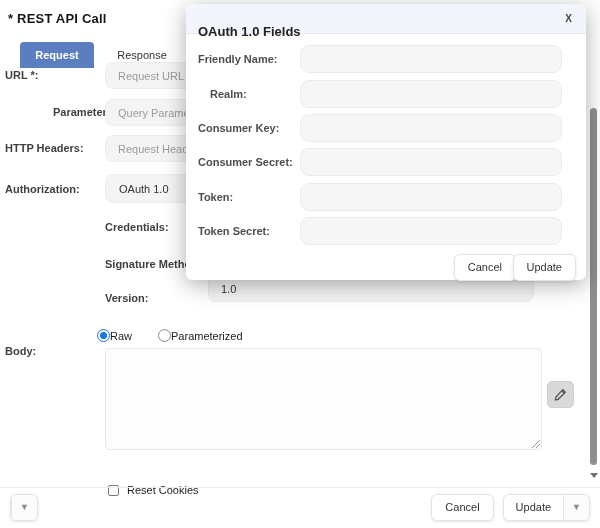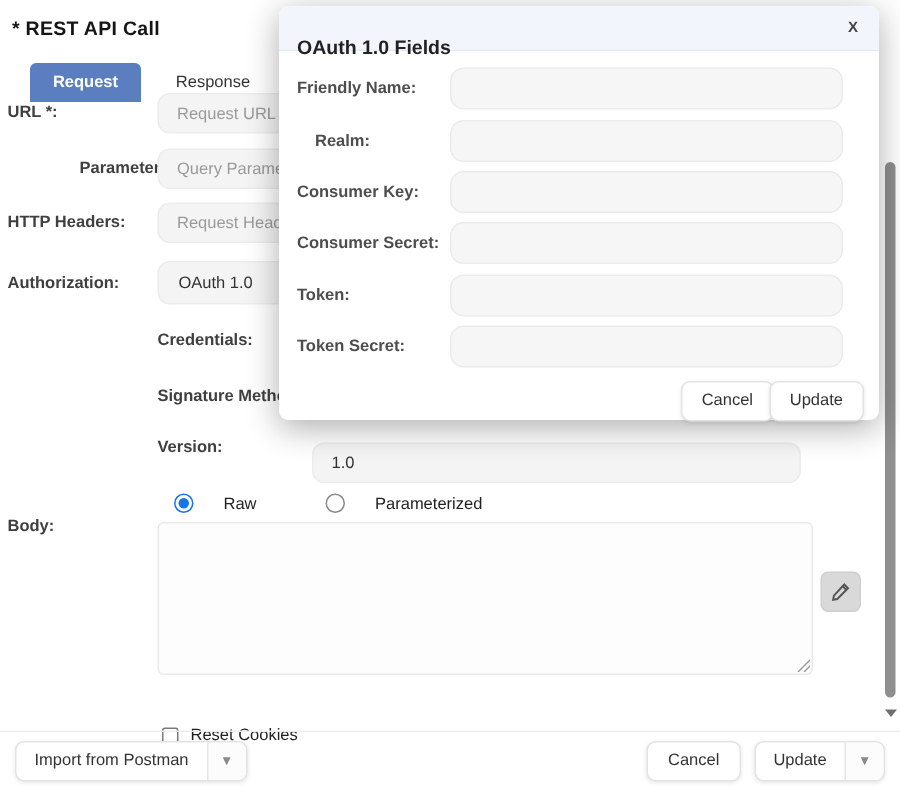--- a/index.html
+++ b/index.html
@@ -27,21 +27,21 @@
   .flabel{left:5px;font-weight:700;color:#3f3f3f;}
   .sublabel{left:105px;font-weight:700;color:#3f3f3f;}
   .tinput{height:27px;background:var(--input-bg);border:1px solid #ececec;border-radius:8px;
           padding:0 12px;font-family:inherit;font-size:11px;color:#333;outline:none;width:435px;left:105px;}
   .tinput::placeholder{color:#9a9a9a;}
   .subinput{left:208px;width:326px;}
   .selectbox{left:105px;width:230px;height:29px;line-height:29px;padding-left:13px;background:var(--input-bg);
              border:1px solid #ececec;border-radius:8px;color:#333;cursor:pointer;}
 
   
-  .radio-row{left:116px;top:329px;display:flex;align-items:center;gap:20px;justify-content:space-between;}
+  .radio-row{left:97px;top:329px;display:flex;align-items:center;gap:0;justify-content:space-between;}
   .radio{width:13px;height:13px;border-radius:50%;border:1px solid #8a8a8a;background:#fff;display:inline-block;position:relative;cursor:pointer;flex:none;}
   .radio.checked{border:1px solid var(--radio-accent);}
   .radio.checked::after{content:"";position:absolute;left:2px;top:2px;width:7px;height:7px;border-radius:50%;background:var(--radio-accent);}
   .radio-label{color:#222;margin-right:26px;}
   .checkbox{width:11px;height:11px;border:1px solid #7a7a7a;background:#fff;border-radius:2px;display:inline-block;cursor:pointer;flex:none;}
   .check-row{left:108px;top:456px;display:flex;align-items:center;gap:8px;color:#222;margin-top:28px;}
 
   
   .body-area{left:105px;top:348px;width:437px;height:102px;background:#fdfdfd;border:1px solid #e9e9e9;border-radius:4px;
              resize:none;outline:none;font-family:inherit;font-size:11px;padding:6px;color:#333;}
@@ -101,21 +101,21 @@
 <div class="abs flabel" style="top:183px;">Authorization:</div>
 <div class="abs selectbox" style="top:174px;">OAuth 1.0</div>
 
 <div class="abs sublabel" style="top:221px;">Credentials:</div>
 <input class="abs tinput subinput" style="top: 214px;">
 
 <div class="abs sublabel" style="top:258px;">Signature Method:</div>
 <input class="abs tinput subinput" style="top: 251px;">
 
 <div class="abs sublabel" style="top:292px;">Version:</div>
-<input class="abs tinput subinput" style="top: 295px;" value="1.0">
+<input class="abs tinput subinput" style="top: 275px;" value="1.0">
 
 <div class="abs radio-row">
   <span class="radio checked"></span>
   <span class="radio-label">Raw</span>
   <span class="radio"></span>
   <span class="radio-label">Parameterized</span>
 </div>
 
 <div class="abs flabel" style="top:345px;">Body:</div>
 <textarea class="abs body-area" style=""></textarea>
@@ -133,21 +133,20 @@
 </div>
 
 <div class="abs check-row">
   <span class="checkbox"></span>
   <span>Reset Cookies</span>
 </div>
 
 <div class="abs footer-sep"></div>
 
 <div class="abs btn split import-btn">
-  <span class="seg">Import from Postman</span>
   <span class="arrow-seg">▼</span>
 </div>
 
 <div class="abs right-group">
   <button class="btn">Cancel</button>
   <div class="btn split">
     <span class="seg">Update</span>
     <span class="arrow-seg">▼</span>
   </div>
 </div>

